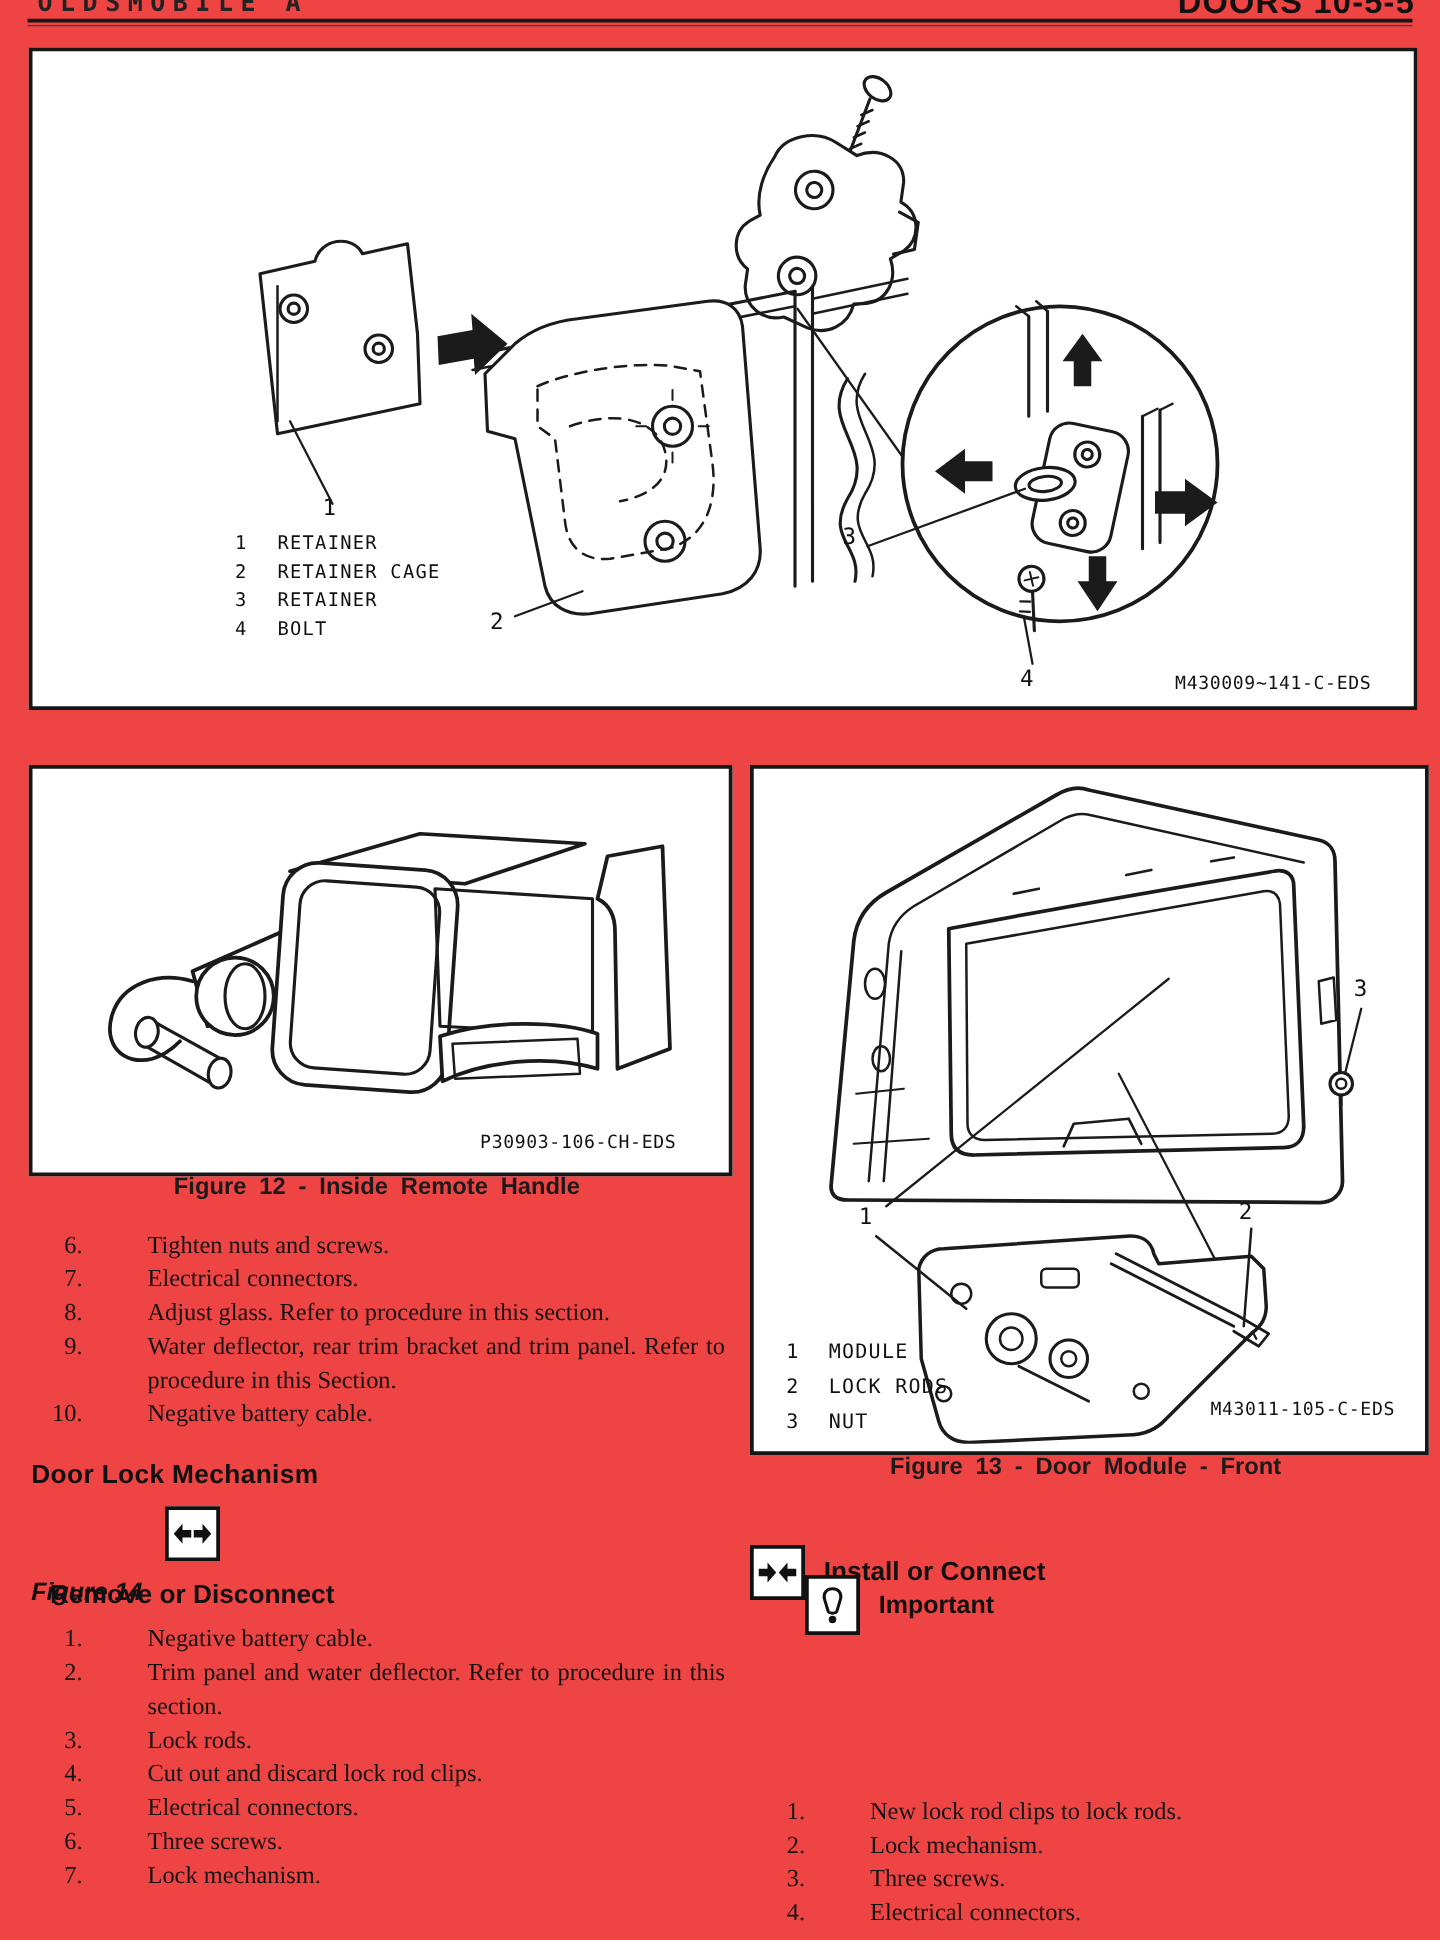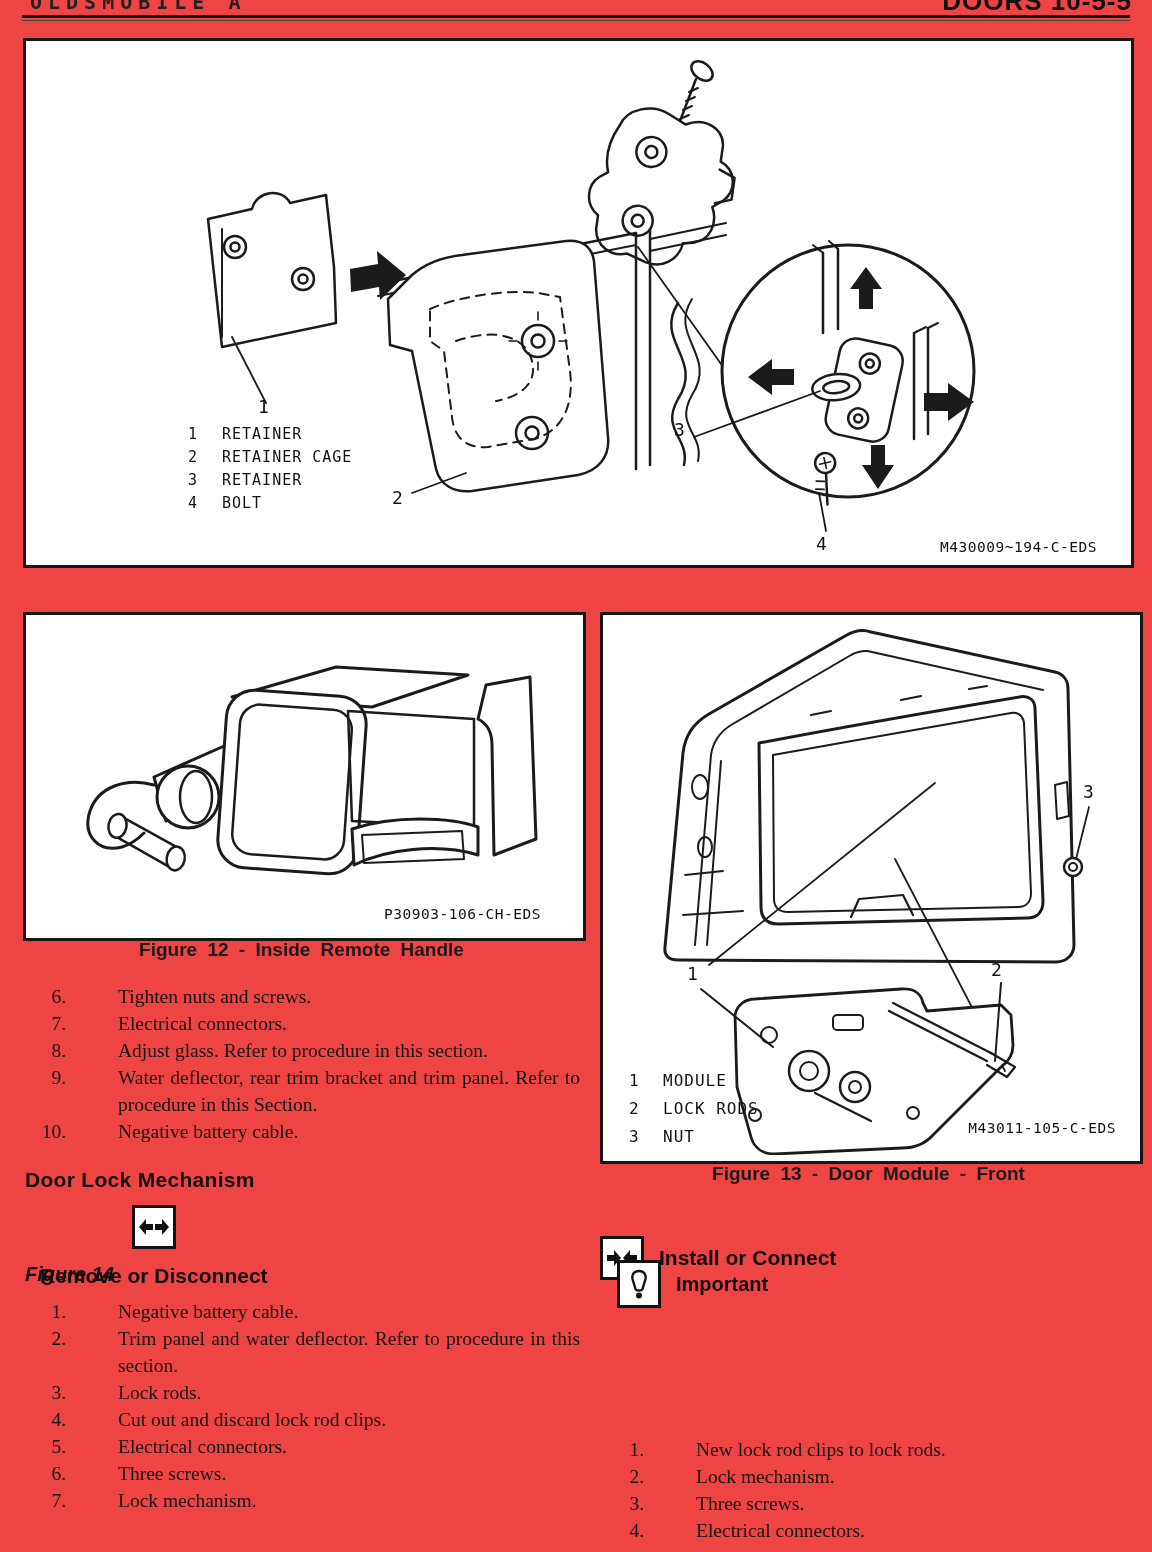--- a/index.html
+++ b/index.html
@@ -149,21 +149,21 @@
         </div>
       <div class="legrow">
           <span class="n">3</span>
           <span>RETAINER</span>
         </div>
       <div class="legrow">
           <span class="n">4</span>
           <span>BOLT</span>
         </div>
     </div>
-    <div class="figcode" style="right:34px;top:498px;">M430009~194-C-EDS</div>
+    <div class="figcode" style="right:34px;top:498px;">M430009~141-C-EDS</div>
   </div>
 
   <div class="frame" style="left:23px;top:612px;width:557px;height:323px;">
     <svg width="557" height="323" viewBox="0 0 557 323">
       <defs>
         <pattern id="dots12" width="6" height="6" patternUnits="userSpaceOnUse">
           <circle cx="2" cy="2" r="1.1" fill="#333"></circle>
         </pattern>
       </defs>
       <g>
@@ -328,21 +328,21 @@
   <div class="oprow" style="left:600px;top:1236px;">
     <div class="opbox">
       <svg width="32" height="22" viewBox="0 0 32 22">
         <polygon points="1,8 8,8 8,3 15,11 8,19 8,14 1,14" fill="#111"></polygon>
         <polygon points="31,8 24,8 24,3 17,11 24,19 24,14 31,14" fill="#111"></polygon>
       </svg>
     </div>
     <div class="oplabel">Install or Connect</div>
   </div>
 
-  <div class="oprow" style="left:617px;top:1260px;">
+  <div class="oprow" style="left:644px;top:1260px;">
     <div class="opbox tall">
       <svg width="20" height="30" viewBox="0 0 20 30">
         <path d="M10,2 C14.5,2 17.5,5 16.5,10 L13.5,20 C13,22 7,22 6.5,20 L3.5,10 C2.5,5 5.5,2 10,2 Z" fill="none" stroke="#111" stroke-width="2.4"></path>
         <circle cx="10" cy="26.5" r="3" fill="#111"></circle>
       </svg>
     </div>
     <div class="oplabel" style="font-size:20px;">Important</div>
   </div>
 
 

